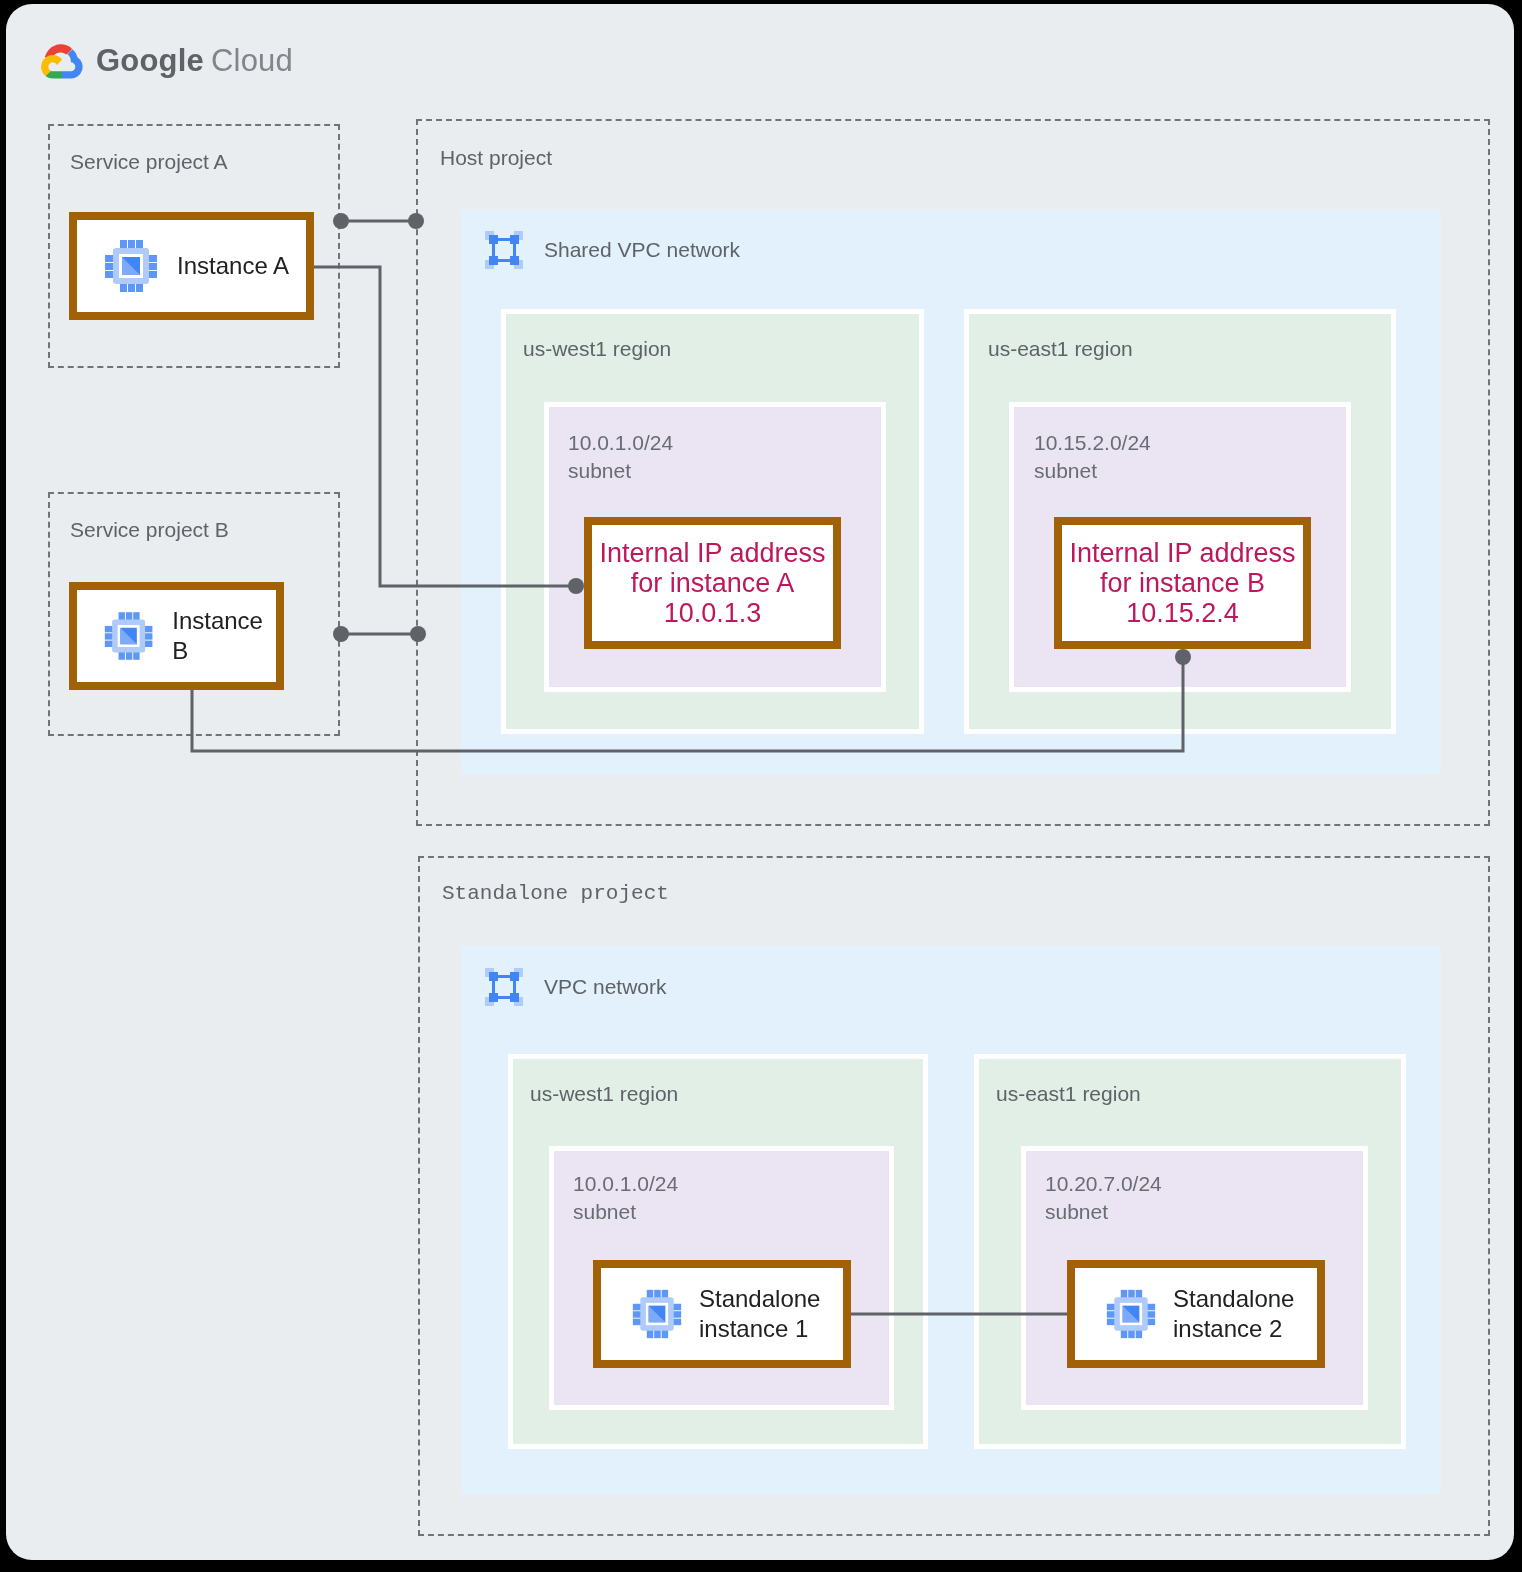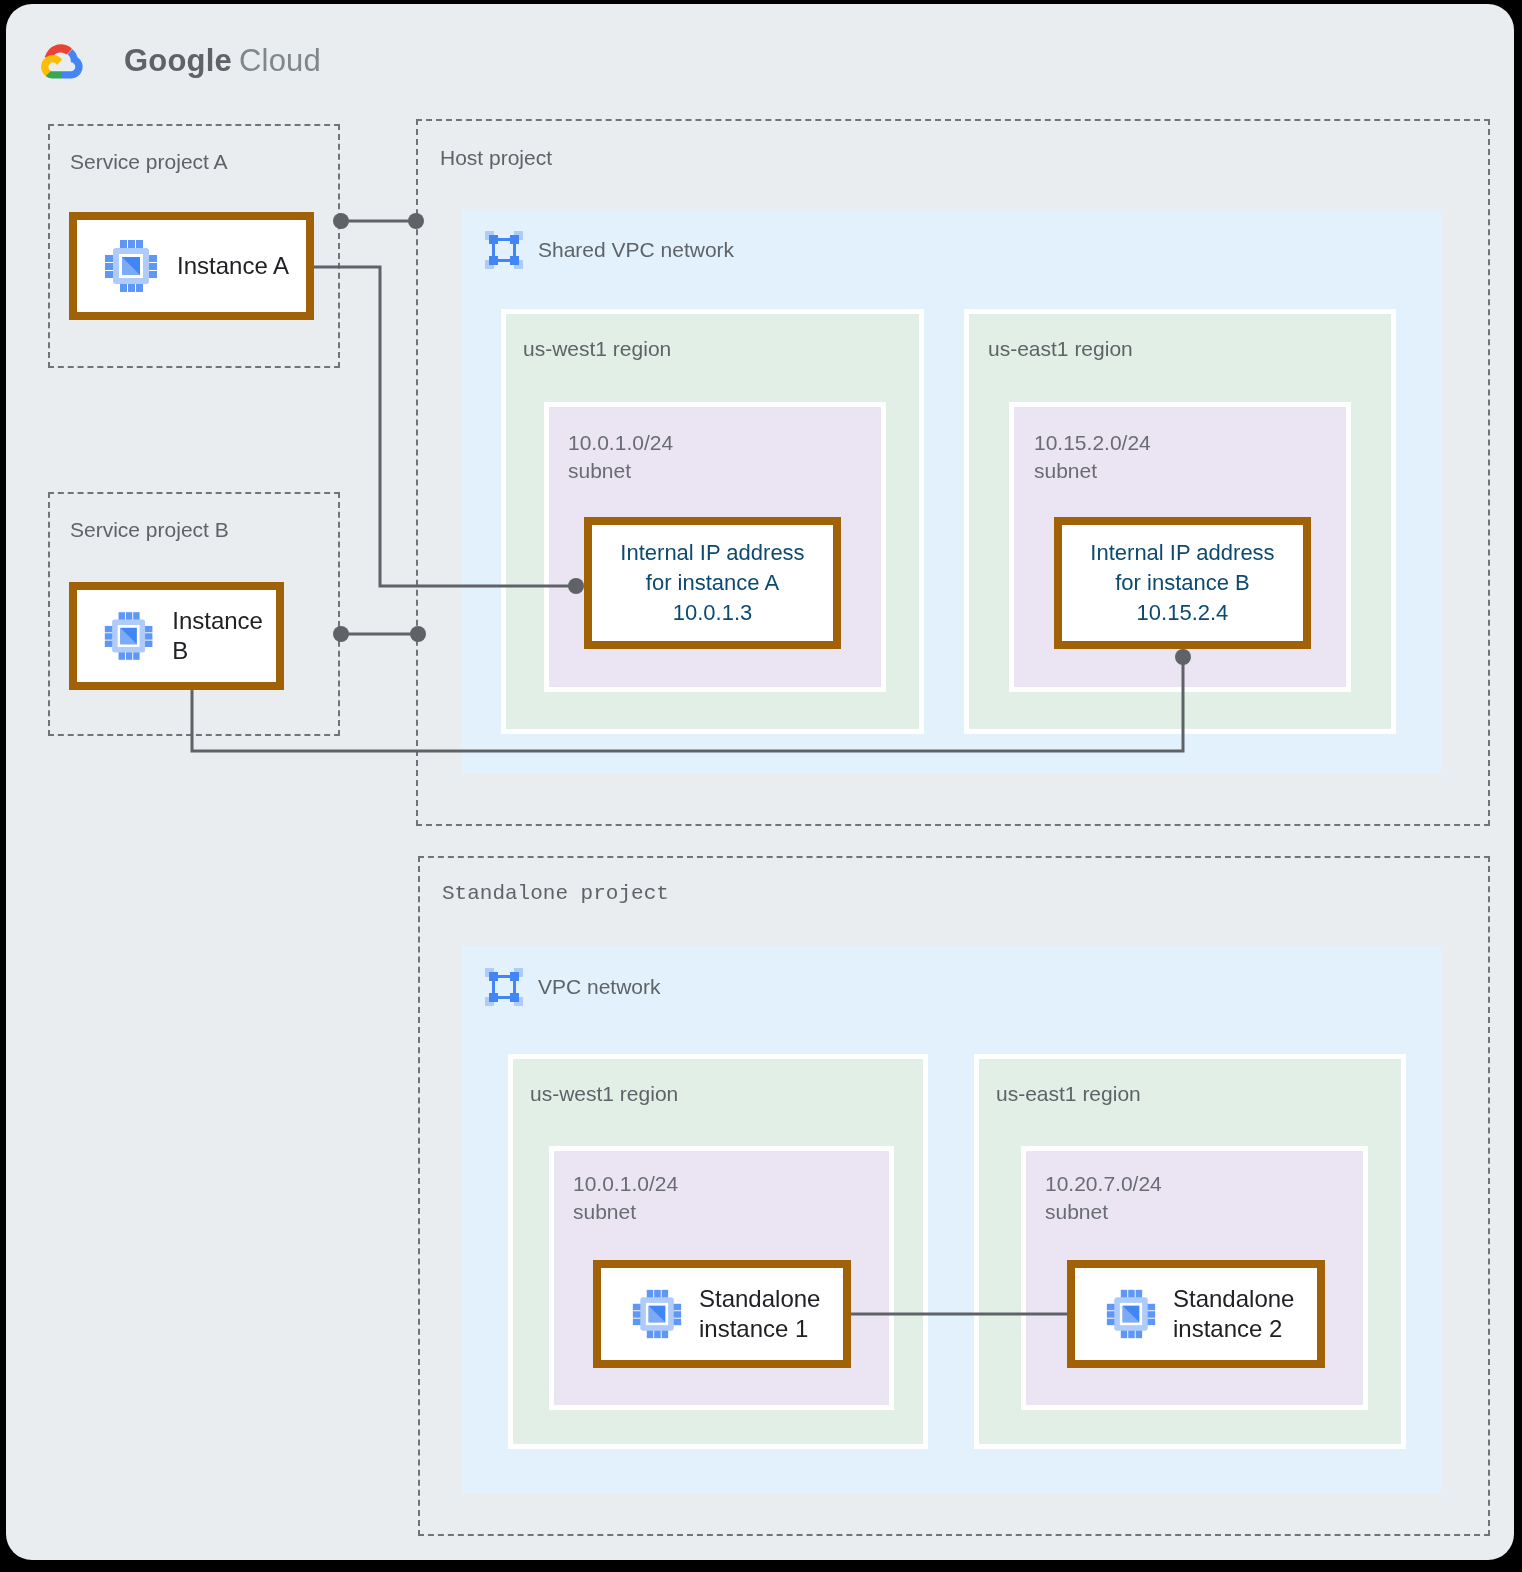--- a/index.html
+++ b/index.html
@@ -3,44 +3,44 @@
 <meta charset="utf-8">
 <style>
   html,body{margin:0;padding:0;background:#000;}
   .stage{position:relative;width:1522px;height:1572px;background:#000;overflow:hidden;
          font-family:"Liberation Sans","DejaVu Sans",sans-serif;}
   .canvas{position:absolute;left:6px;top:4px;width:1508px;height:1556px;
           border-radius:26px;background:#e9edf0;overflow:hidden;}
 
   
   .logo{position:absolute;left:32px;top:38px;display:flex;align-items:center;gap:12px;}
-  .logo-text{font-size:31px;color:#5f6368;letter-spacing:.2px;margin-left:28px;}
+  .logo-text{font-size:31px;color:#5f6368;letter-spacing:.2px;}
   .logo-text .g{font-weight:600;}
   .logo-text .c{font-weight:400;margin-left:7px;color:#80868b;}
 
   
   .dashed-box{position:absolute;border:2px dashed #6f7478;background:transparent;}
   .proj-title{position:absolute;font-size:21px;color:#5f6368;}
 
   
   .blue-zone{position:absolute;background:#e2f1fb;border-radius:2px;}
   .green-zone{position:absolute;background:#e1efe7;border:5px solid #fff;box-sizing:border-box;}
   .purple-zone{position:absolute;background:#ebe4f3;border:5px solid #fff;box-sizing:border-box;}
   .zone-label{position:absolute;font-size:21px;color:#5f6368;}
   .subnet-label{position:absolute;font-size:21px;color:#686d71;line-height:28px;}
 
-  .net-row{position:absolute;display:flex;align-items:center;gap:14px;}
+  .net-row{position:absolute;display:flex;align-items:center;gap:20px;}
   .net-label{font-size:21px;color:#5f6368;}
 
   
   .white-card{position:absolute;background:#fff;border:8px solid #a16207;box-sizing:border-box;}
   .inst-card{display:flex;align-items:center;padding-left:26px;gap:18px;}
   .inst-label{font-size:24px;color:#202124;line-height:30px;}
   .ip-card{display:flex;align-items:center;justify-content:center;text-align:center;}
-  .ip-text{font-size:22px;color:#0c4a6e;line-height:30px;}
+  .ip-text{font-size:27px;color:#be185d;line-height:30px;}
 
   svg.connectors{position:absolute;left:0;top:0;z-index:60;pointer-events:none;}
   .conn{stroke:#5f6368;stroke-width:3;fill:none;}
   .dot{fill:#5f6368;stroke:none;}
 </style>
 </head>
 <body>
 
 <div class="stage">
 <div class="canvas">

